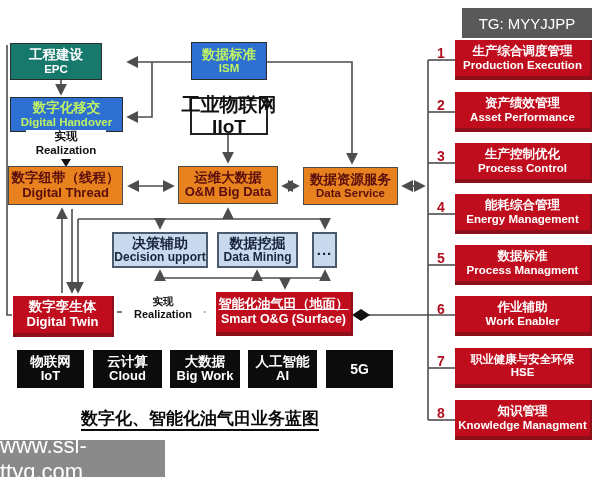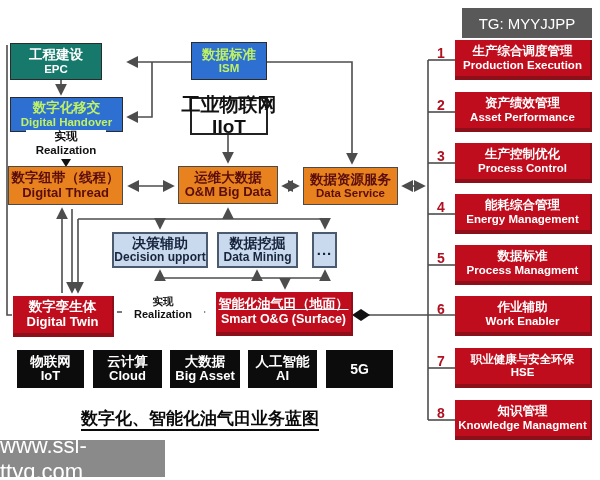--- a/index.html
+++ b/index.html
@@ -162,21 +162,21 @@
   <div class="box blackbox" style="left:17px;top:350px;width:67px;height:38px;">
     <div class="zh">物联网</div>
     <div class="en" style="font-size:13px;">IoT</div>
   </div>
   <div class="box blackbox" style="left:93px;top:350px;width:69px;height:38px;">
     <div class="zh">云计算</div>
     <div class="en" style="font-size:13px;">Cloud</div>
   </div>
   <div class="box blackbox" style="left:170px;top:350px;width:70px;height:38px;">
     <div class="zh">大数据</div>
-    <div class="en" style="font-size:13px;">Big Asset</div>
+    <div class="en" style="font-size:13px;">Big Work</div>
   </div>
   <div class="box blackbox" style="left:248px;top:350px;width:69px;height:38px;">
     <div class="zh">人工智能</div>
     <div class="en" style="font-size:13px;">AI</div>
   </div>
   <div class="box blackbox" style="left:326px;top:350px;width:67px;height:38px;">
 
     <div class="en" style="font-size:14px;">5G</div>
   </div>
 

